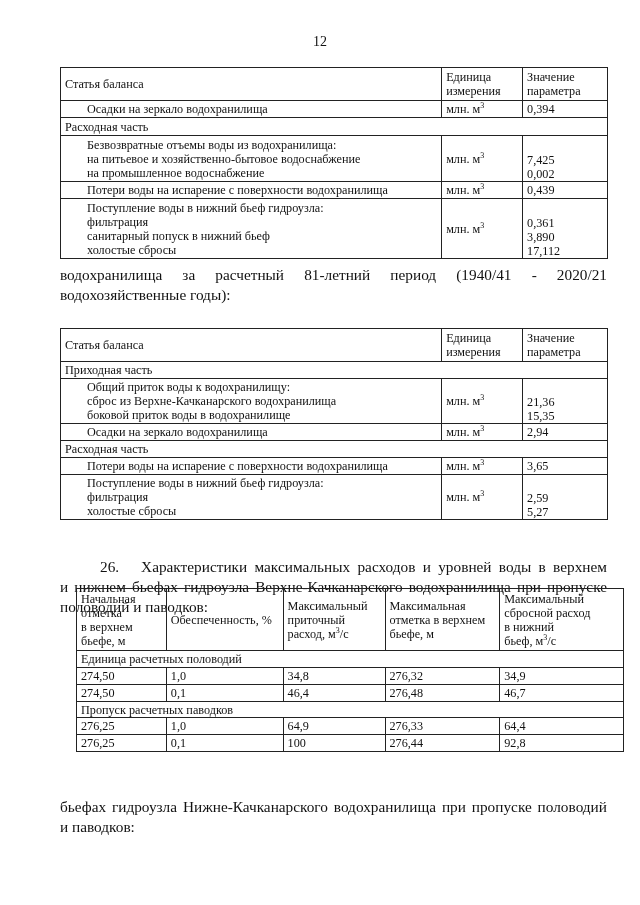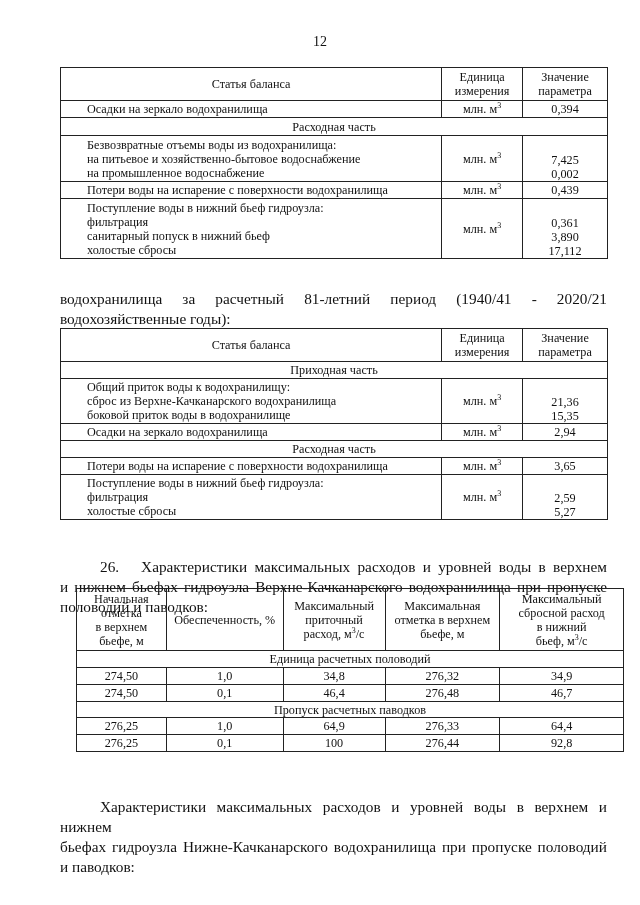--- a/index.html
+++ b/index.html
@@ -4,21 +4,21 @@
 <style>
   html, body { margin: 0; padding: 0; background: #ffffff; }
   body {
     width: 640px; height: 905px; position: relative; overflow: hidden;
     font-family: "Liberation Serif", "DejaVu Serif", serif;
     color: #111;
   }
   .page-num { position: absolute; top: 34px; left: 0; width: 640px; text-align: center; font-size: 14px; }
   table { border-collapse: collapse; position: absolute; font-size: 12.2px; line-height: 14px; }
   td { border: 1px solid #222; padding: 0 4px; vertical-align: middle; }
-  .c { text-align: center; }
+  .c { text-align: left; }
   .l { text-align: left; padding-left: 26px; }
   .vb { vertical-align: bottom; }
   .para { position: absolute; left: 60px; width: 547px; font-size: 15.3px; line-height: 20px; text-align: justify; }
   .indent { text-indent: 40px; }
   .line-just { text-align-last: justify; }
   sup { font-size: 8px; line-height: 0; vertical-align: super; }
   .sub { display:block; }
   .val-stack span { display:block; }
 </style>
 </head>
@@ -74,21 +74,21 @@
     <td class="c vb val-stack">
       <span>0,361</span>
       <span>3,890</span>
       <span>17,112</span>
     </td>
   </tr>
 </tbody>
   </table>
 
 <div class="para" style="top:265px;">
-  <div class="line-just" style="word-spacing:6px;margin-top:24px;">водохранилища за расчетный 81-летний период (1940/41 - 2020/21</div>
+  <div class="line-just" style="word-spacing:6px;">водохранилища за расчетный 81-летний период (1940/41 - 2020/21</div>
   <div>водохозяйственные годы):</div>
 </div>
 
 <table style="top:328px; left:60px; width:548px;">
   <colgroup>
       <col style="width:382px">
       <col style="width:81px">
       <col style="width:85px">
     </colgroup>
   <tbody>
@@ -211,16 +211,15 @@
     <td class="c">276,25</td>
     <td class="c">0,1</td>
     <td class="c">100</td>
     <td class="c">276,44</td>
     <td class="c">92,8</td>
   </tr>
 </tbody>
   </table>
 
 <div class="para" style="top:797px;">
-  <div class="indent line-just">Характеристики максимальных расходов и уровней воды в верхнем и нижнем</div>
   <div class="line-just">бьефах гидроузла Нижне-Качканарского водохранилища при пропуске половодий</div>
   <div>и паводков:</div>
 </div>
 
 </body></html>

